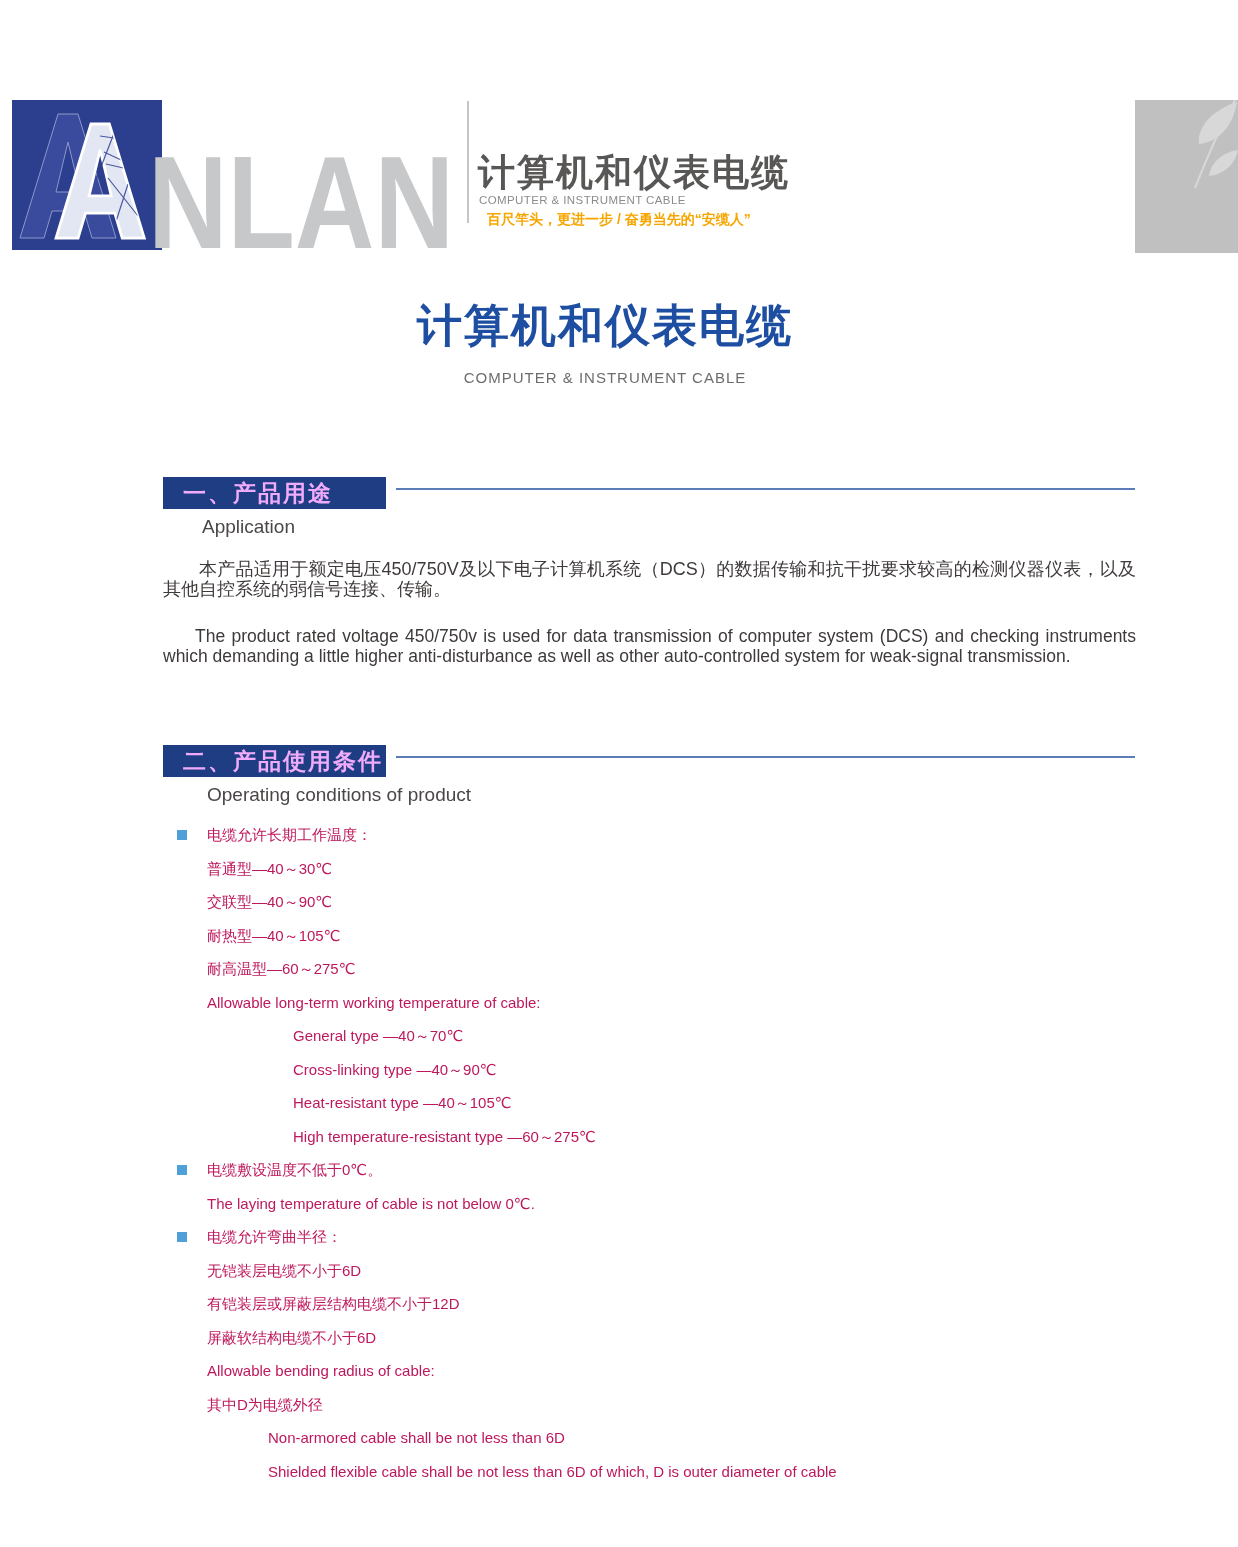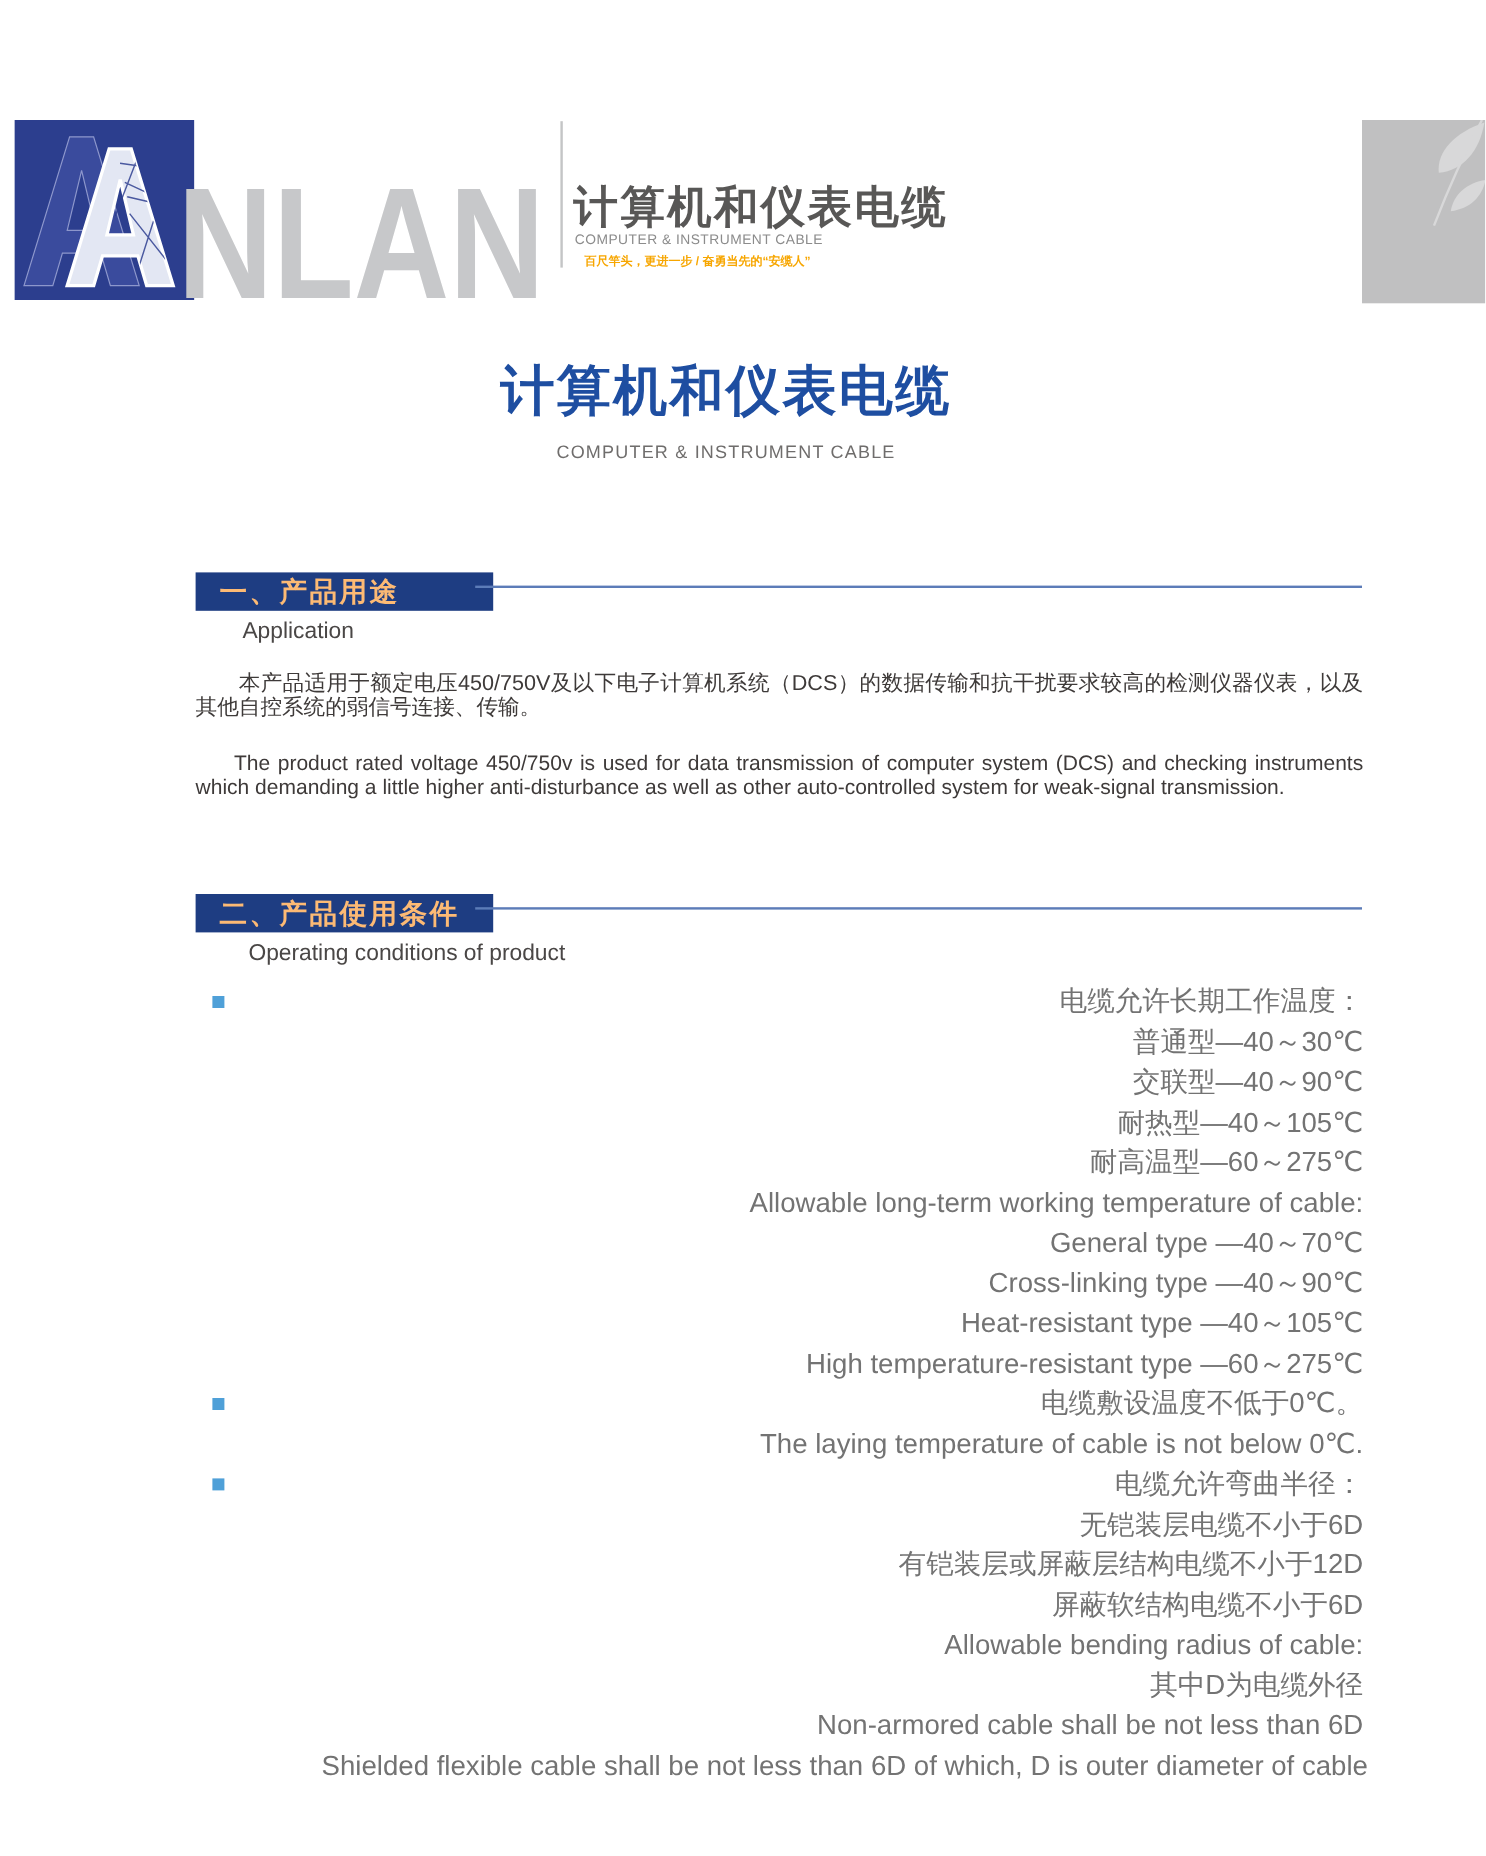--- a/index.html
+++ b/index.html
@@ -7,40 +7,40 @@
     position:relative;width:1238px;height:1547px;background:#ffffff;
     font-family:"Liberation Sans","DejaVu Sans",sans-serif;
     color:#3e3a39;overflow:hidden;
   }
   
   .logo-box{position:absolute;left:12px;top:100px;width:150px;height:150px;}
   .nlan{position:absolute;left:146px;top:99px;width:330px;height:152px;}
   .hdr-divider{position:absolute;left:467px;top:101px;width:2px;height:122px;background:#c4c5c6;}
   .hdr-cn{position:absolute;left:478px;top:148px;font-size:37px;font-weight:bold;color:#585756;letter-spacing:2px;white-space:nowrap;}
   .hdr-en{position:absolute;left:479px;top:194px;font-size:11.5px;color:#8c8c8c;letter-spacing:.4px;white-space:nowrap;}
-  .hdr-tagline{position:absolute;left:487px;top:211px;font-size:10px;font-weight:bold;color:#f7a600;white-space:nowrap;}
+  .hdr-tagline{position:absolute;left:487px;top:211px;font-size:14px;font-weight:bold;color:#f7a600;white-space:nowrap;}
   .corner-block{position:absolute;left:1135px;top:100px;width:103px;height:153px;}
   
   .doc-title{position:absolute;left:0;top:296px;width:1210px;text-align:center;}
   .doc-title .cn{font-size:45px;font-weight:bold;color:#1e4ea1;letter-spacing:2px;}
   .doc-title .en{margin-top:13px;font-size:15px;color:#6f6d6c;letter-spacing:1px;}
   
-  .sec-box{position:absolute;left:163px;width:248px;height:32px;background:#1e3d82;
-           color:#fdba74;font-size:23px;font-weight:bold;line-height:32px;padding-left:20px;
+  .sec-box{position:absolute;left:163px;width:223px;height:32px;background:#1e3d82;
+           color:#f0abfc;font-size:23px;font-weight:bold;line-height:32px;padding-left:20px;
            letter-spacing:2px;box-sizing:border-box;white-space:nowrap;}
   .sec-rule{position:absolute;left:396px;width:739px;height:2px;background:#5c7cb8;}
   .sec-sub{position:absolute;font-size:19px;color:#4a4746;white-space:nowrap;}
   
   .para{position:absolute;left:163px;width:973px;line-height:20px;text-align:justify;}
   .para.cn{top:559px;font-size:18px;text-indent:36px;}
   .para.en{top:626px;font-size:17.5px;text-indent:32px;}
   
   .cond-list{position:absolute;left:163px;top:818px;width:973px;}
-  .row{position:relative;height:33.5px;line-height:33.5px;font-size:23px;color:#737373;
-       padding-left:44px;white-space:nowrap;text-align:right;}
+  .row{position:relative;height:33.5px;line-height:33.5px;font-size:15px;color:#be185d;
+       padding-left:44px;white-space:nowrap;}
   .row.b::before{content:"";position:absolute;left:14px;top:12px;width:10px;height:10px;background:#4fa0d8;}
   .row.i1{padding-left:105px;}
   .row.i2{padding-left:130px;}
 </style>
 </head>
 <body>
 
 <div class="page">
 
   <div class="logo-box">

